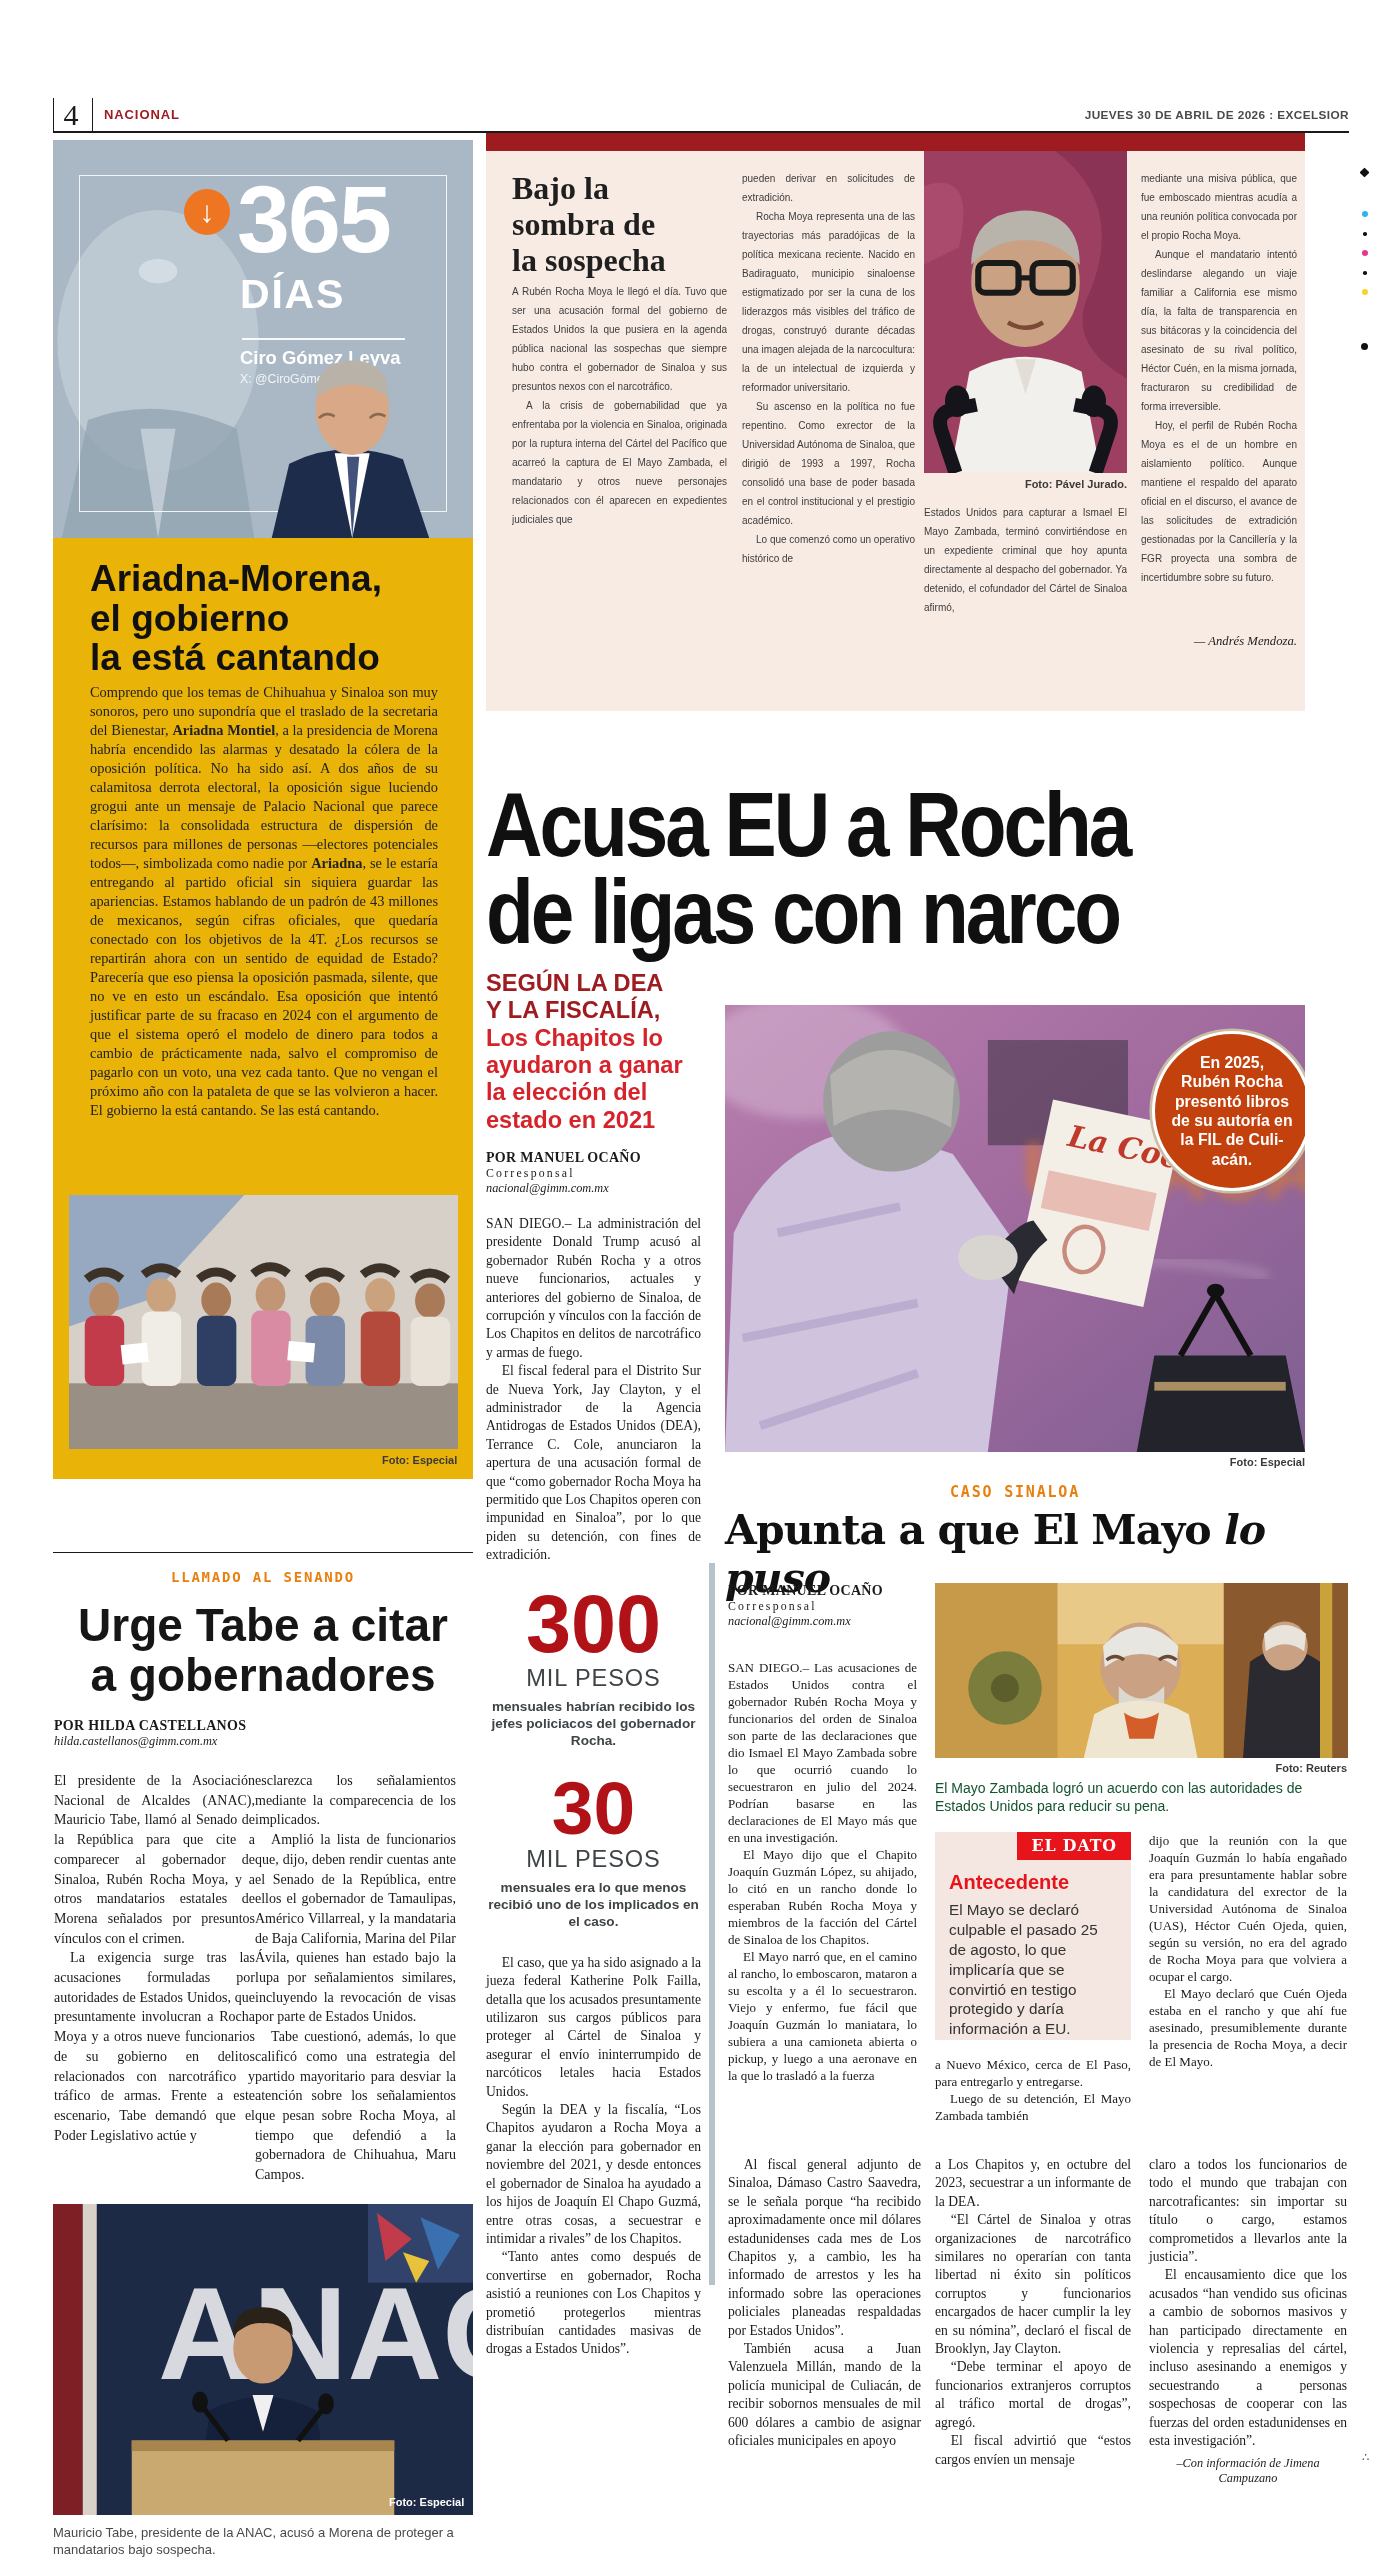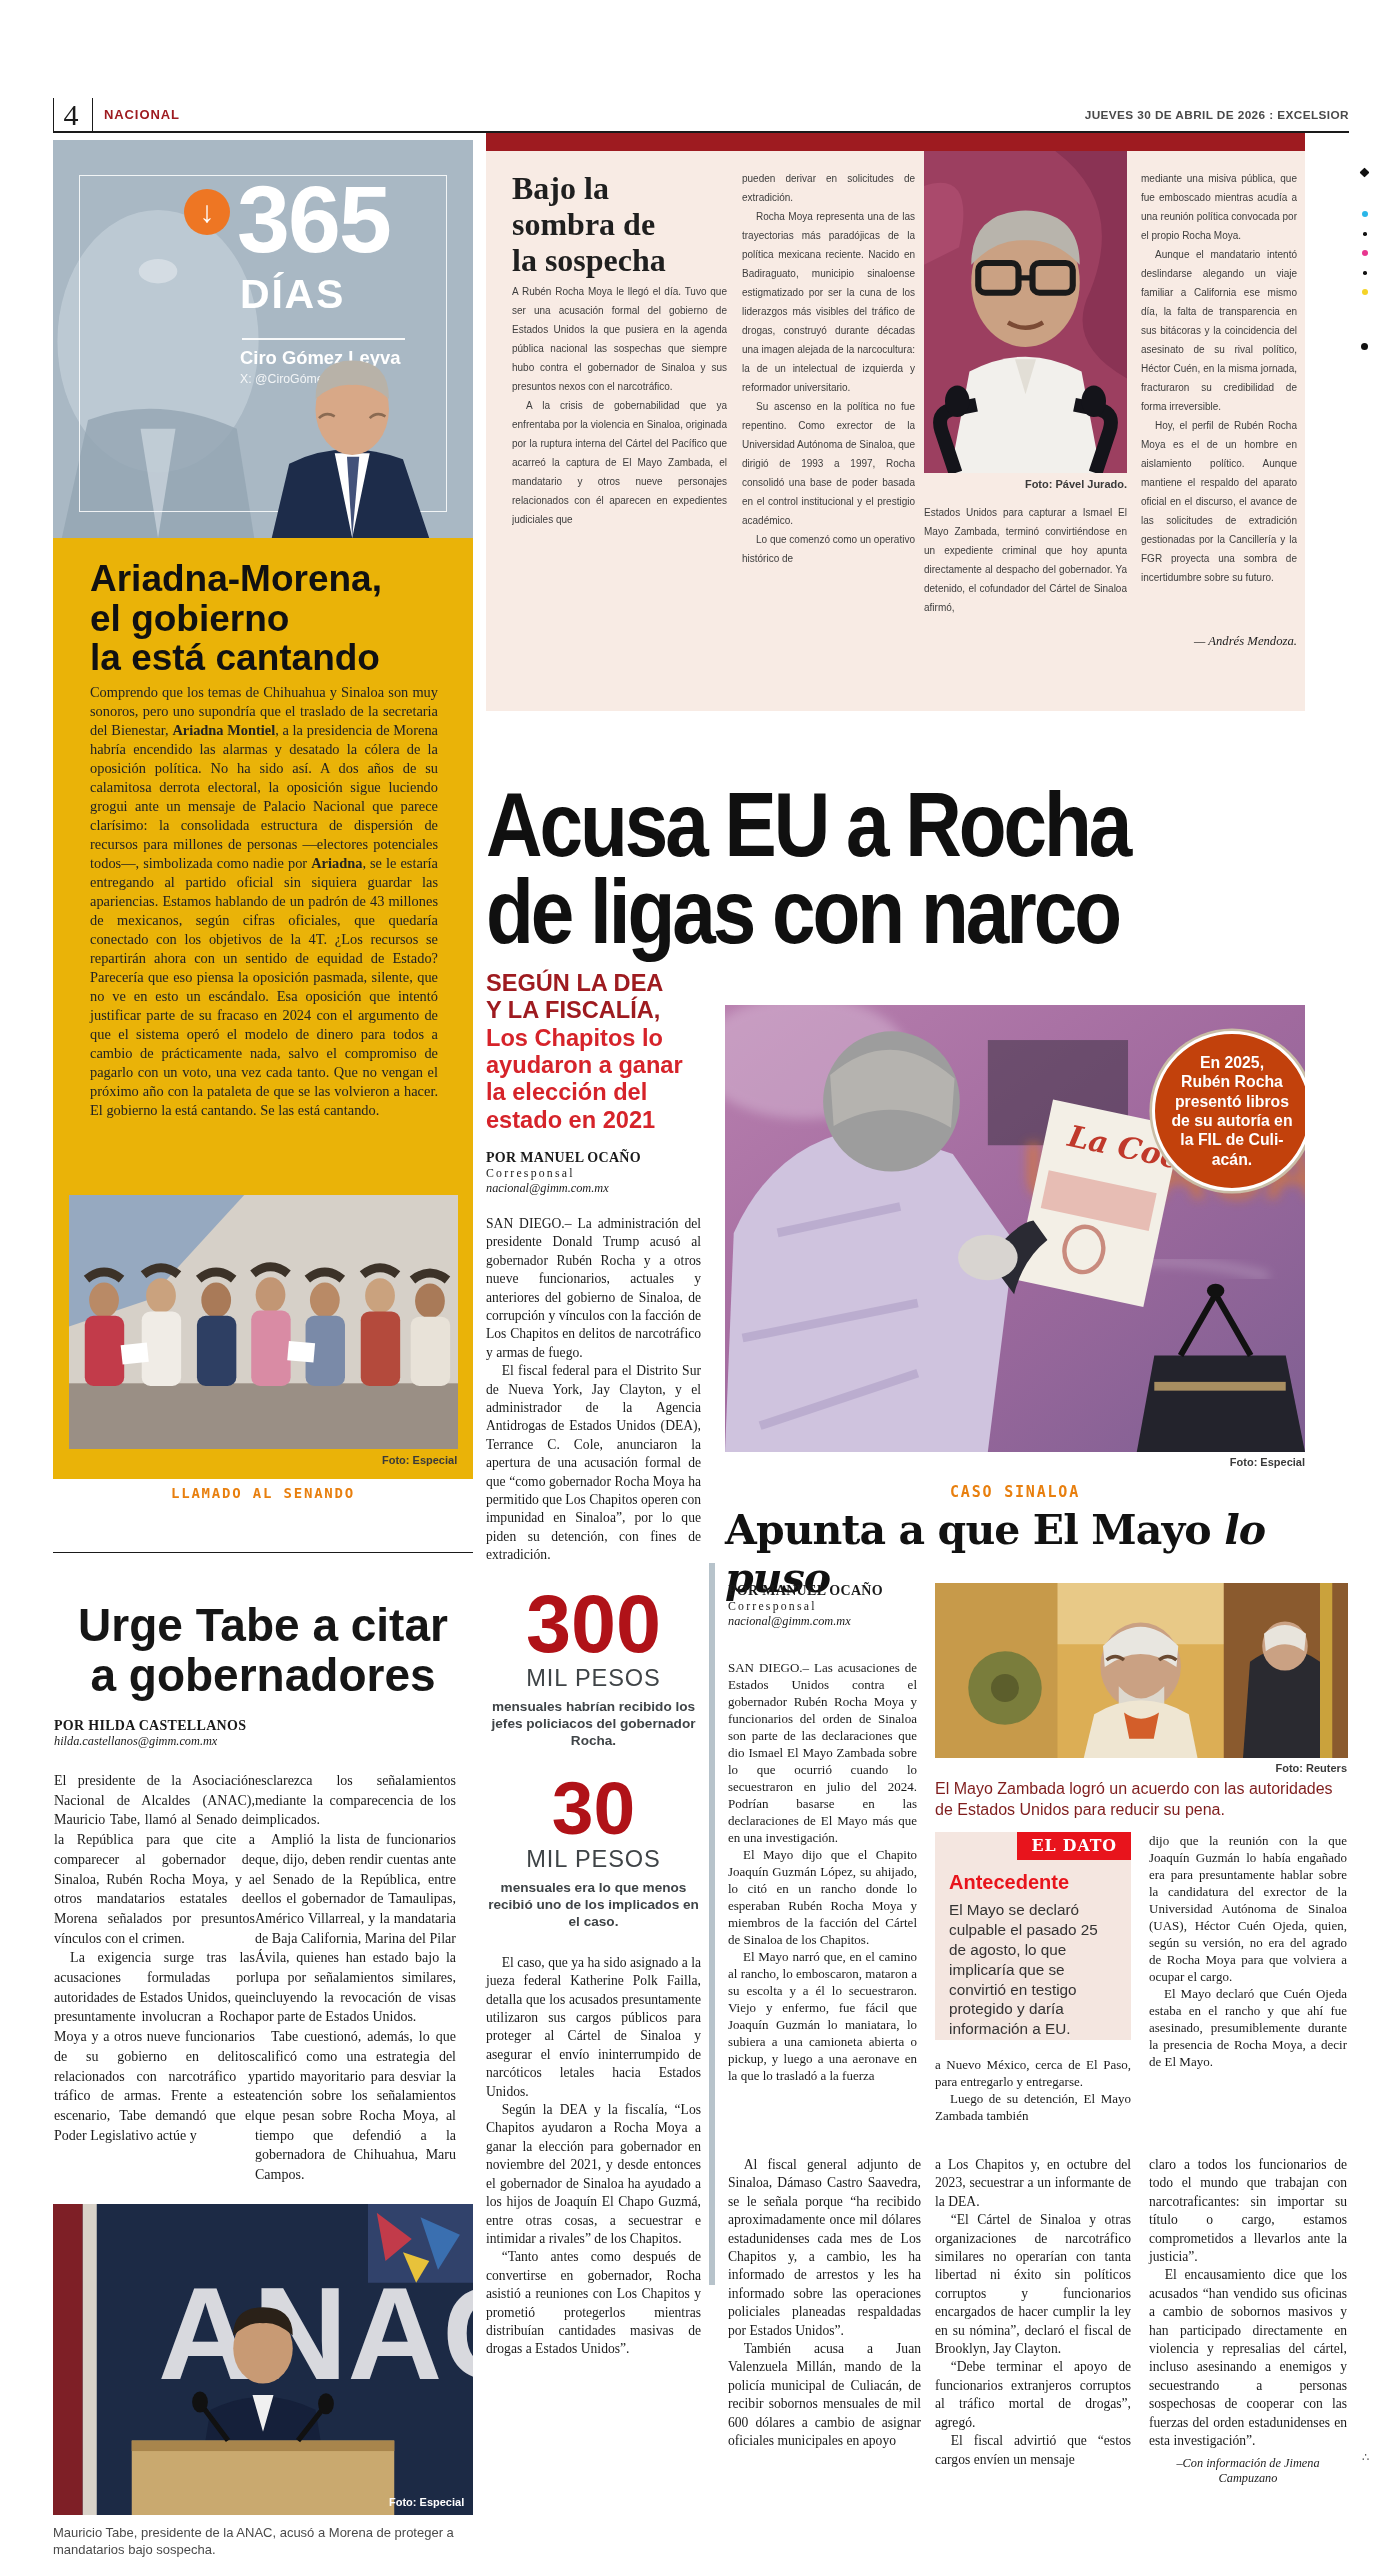--- a/index.html
+++ b/index.html
@@ -97,21 +97,21 @@
           <path d="M20 96 Q40 80 60 96 M85 91 Q105 75 125 91 M148 96 Q168 80 188 96 M210 90 Q230 74 250 90 M272 96 Q292 80 312 96 M335 91 Q355 75 375 91 M392 97 Q412 81 432 97" stroke="#3c3228" stroke-width="10" fill="none"></path>
           <rect x="60" y="170" width="30" height="22" fill="#fff" transform="rotate(-6 75 181)"></rect>
           <rect x="250" y="168" width="30" height="22" fill="#fff" transform="rotate(5 265 179)"></rect>
         </g>
       </svg>
     </div>
     <div class="abs credit" style="right:15.8px;top:916px;">Foto: Especial</div>
   </div>
 
   <div class="abs" style="left:53px;top:1552px;width:420px;height:0.9px;background:#1a1a1a;"></div>
-  <div class="abs kicker" style="left:53px;top:1485px;width:420px;text-align:center;font-size:14px;">LLAMADO AL SENANDO</div>
+  <div class="abs kicker" style="left:53px;top:1569px;width:420px;text-align:center;font-size:14px;">LLAMADO AL SENANDO</div>
   <div class="abs sans" style="left:53px;top:1601px;width:420px;text-align:center;font-size:46px;line-height:1.08;font-weight:800;color:#161616;">Urge Tabe a citar<br>a gobernadores</div>
   <div class="abs" style="left:54px;top:1718px;">
     <div class="byline-name serif">POR HILDA CASTELLANOS</div>
     <div class="byline-mail serif">hilda.castellanos@gimm.com.mx</div>
   </div>
   <div class="abs just bodytext" style="left:54px;top:1771px;width:201px;font-size:14px;line-height:19.7px;">
       <p>El presidente de la Asociación Nacional de Alcaldes (ANAC), Mauricio Tabe, llamó al Senado de la República para que cite a comparecer al gobernador de Sinaloa, Rubén Rocha Moya, y a otros mandatarios estatales de Morena señalados por presuntos vínculos con el crimen.</p>
       <p>La exigencia surge tras las acusaciones formuladas por autoridades de Estados Unidos, que presuntamente involucran a Rocha Moya y a otros nueve funcionarios de su gobierno en delitos relacionados con narcotráfico y tráfico de armas. Frente a este escenario, Tabe demandó que el Poder Legislativo actúe y</p>
     </div>
   <div class="abs just bodytext" style="left:255px;top:1771px;width:201px;font-size:14px;line-height:19.7px;">
@@ -301,21 +301,21 @@
       <rect x="440" y="0" width="14" height="200" fill="#caa23c"></rect>
       <ellipse cx="235" cy="95" rx="46" ry="50" fill="#caa183"></ellipse>
       <path d="M192 72 Q235 28 278 72 L276 96 Q235 66 194 96 Z" fill="#e8e6e0"></path>
       <path d="M210 118 Q235 146 262 118 L262 140 Q235 158 210 140 Z" fill="#ddd8ce"></path>
       <path d="M170 200 L182 150 Q235 118 290 150 L300 200 Z" fill="#efe6d2"></path>
       <path d="M216 148 Q235 162 256 148 L250 178 L222 178 Z" fill="#d35e2a"></path>
       <path d="M196 88 q10 -8 20 0 M256 88 q10 -8 20 0" stroke="#6a4a32" stroke-width="4" fill="none"></path>
     </svg>
   </div>
   <div class="abs credit" style="left:935px;top:1762px;width:412px;text-align:right;">Foto: Reuters</div>
-  <div class="abs sans" style="left:935px;top:1779px;width:412px;font-size:16px;line-height:1.3;color:#7f1d1d;">El Mayo Zambada logró un acuerdo con las autoridades de Estados Unidos para reducir su pena.</div>
+  <div class="abs sans" style="left:935px;top:1779px;width:412px;font-size:14px;line-height:1.3;color:#14532d;">El Mayo Zambada logró un acuerdo con las autoridades de Estados Unidos para reducir su pena.</div>
 
   <div class="abs" style="left:935px;top:1832px;width:196px;height:208px;background:#f4e6e0;">
     <div class="abs slab" style="right:0;top:0;background:#e8141c;color:#fff;font-size:15.8px;font-weight:700;letter-spacing:0.9px;padding:4.4px 14px;">EL DATO</div>
     <div class="abs sans" style="left:14px;top:39px;font-size:20px;font-weight:800;color:#e8141c;">Antecedente</div>
     <div class="abs sans" style="left:14px;top:68px;width:168px;font-size:15.3px;line-height:1.3;color:#333;">El Mayo se declaró culpable el pasado 25 de agosto, lo que implicaría que se convirtió en testigo protegido y daría información a EU.</div>
   </div>
   <div class="abs just bodytext" style="left:935px;top:2056px;width:196px;font-size:13px;line-height:17px;">
       <p>a Nuevo México, cerca de El Paso, para entregarlo y entregarse.</p>
       <p>Luego de su detención, El Mayo Zambada también</p>
     </div>

